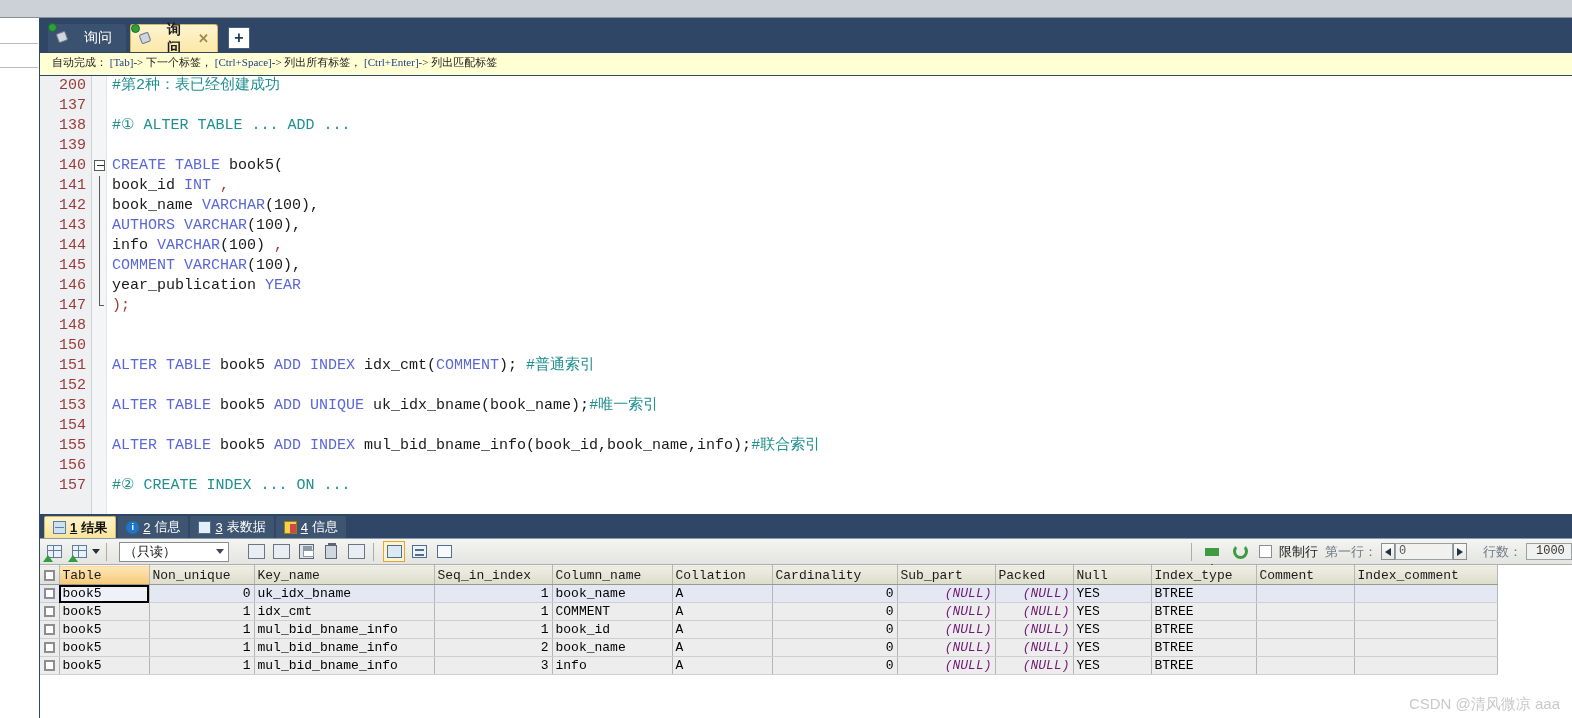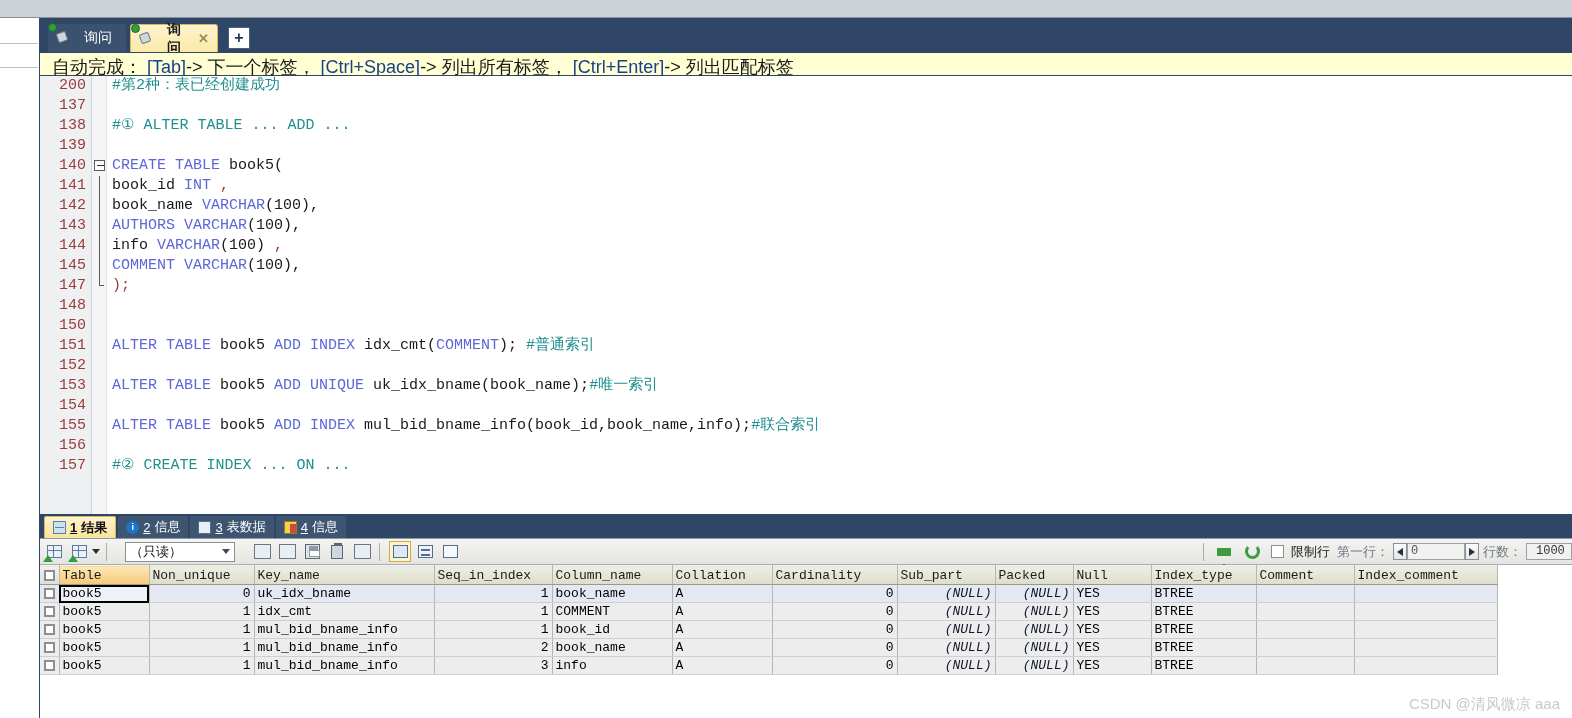--- a/index.html
+++ b/index.html
@@ -45,22 +45,22 @@
   .tab .closex { color:#9bb0c9; font-size:13px; margin-left:2px; }
   .tab.active .closex { color:#a08a4a; }
   .tab-add { position:absolute; left:188px; top:3px; width:22px; height:22px;
      display:flex; align-items:center; justify-content:center;
      background:#ffffff; border:1px solid #46617f; color:#1b3a5c;
      font-size:16px; font-weight:bold; line-height:1; }
 
   
   .hint-bar { position:absolute; left:0; top:34px; width:100%; height:24px;
      background:#ffffd3; border-top:1px solid #2f4666; border-bottom:1px solid #2f4666;
-     font-size:18px; color:#1a1a1a; padding:2px 0 14px 12px; white-space:nowrap;
-     font-family:Liberation Sans, sans-serif; }
+     font-size:11px; color:#1a1a1a; padding:2px 0 14px 12px; white-space:nowrap;
+     font-family:Liberation Serif, serif; }
   .hint-bar .k { color:#1a3f8f; }
 
   
   .code-area { position:absolute; left:0; top:58px; width:1532px; height:438px;
      background:#ffffff; overflow:hidden; font-family:"Liberation Mono", monospace; }
   .gutter { position:absolute; left:0; top:0; width:52px; height:438px;
      background:#eef0f1; border-right:1px solid #cfd3d6; }
   .fold-col { position:absolute; left:52px; top:0; width:15px; height:438px;
      background:#f4f5f6; border-right:1px solid #e2e4e6; }
   .codelines { position:absolute; left:0; top:0; width:1532px; }
@@ -107,21 +107,21 @@
   .tbtn { width:22px; height:21px; margin-left:3px; position:relative;
      display:flex; align-items:center; justify-content:center; cursor:default; }
   .tbtn .g { width:15px; height:13px; background:#eaf1f8; border:1px solid #5e7c9c; position:relative; }
   .tbtn .g:before{ content:""; position:absolute; left:0; top:4px; right:0; height:1px; background:#5e7c9c; }
   .tbtn .g:after { content:""; position:absolute; left:5px; top:0; bottom:0; width:1px; background:#5e7c9c; }
   .tbtn .plusdot{ position:absolute; left:0px; bottom:0px; width:0;height:0;
      border-left:5px solid transparent;border-right:5px solid transparent;border-bottom:7px solid #2f9e3d; }
   .caret { width:0;height:0; border-left:4px solid transparent;border-right:4px solid transparent;
      border-top:5px solid #22313f; margin-left:2px; }
   .tsep { width:1px; height:18px; background:#a9aeb5; margin:0 6px; }
-  .ro-select { width:110px; height:20px; margin-left:12px; background:#ffffff;
+  .ro-select { width:110px; height:20px; margin-left:6px; background:#ffffff;
      border:1px solid #8a8f96; font-size:13px; display:flex; align-items:center;
      justify-content:space-between; padding:0 4px; color:#111; }
   .ro-select .chev { width:0;height:0; border-left:4px solid transparent;border-right:4px solid transparent;
      border-top:5px solid #3a4a5a; }
   .icon-generic { width:17px;height:15px; border:1px solid #6b7682; background:#e9eef4; position:relative; }
   .icon-save { width:15px;height:15px; background:#dfe4ea; border:1px solid #5b6672; position:relative; }
   .icon-save:before{content:"";position:absolute;left:3px;top:1px;width:9px;height:5px;background:#8e99a6;}
   .icon-save:after {content:"";position:absolute;left:3px;bottom:1px;width:9px;height:5px;background:#ffffff;border:1px solid #8e99a6;}
   .icon-trash { width:12px;height:14px; background:#cfd6de; border:1px solid #5b6672; position:relative; }
   .icon-trash:before{content:"";position:absolute;left:2px;top:-3px;width:8px;height:2px;background:#5b6672;}
@@ -163,21 +163,21 @@
      font-weight:normal; text-align:left; border-bottom:1px solid #9a9a8c;
      border-top:1px solid #f6f6ef; height:19px; }
   table.grid th.sorted { background:linear-gradient(#fde7b6,#f7c97a);margin-left:40px; }
   table.grid th.cbcol, table.grid td.cbcol { background:linear-gradient(#f1f1ea,#dededa);
      width:19px; text-align:center; padding:0; }
   table.grid tr.alt td { background:#ededed; }
   table.grid tr.sel td { background:#e3e8f3; }
   .cb { width:11px;height:11px;background:#ffffff;border:2px solid #8e8e8e;
      display:inline-block; vertical-align:middle; }
   td.num-cell { text-align:right; }
-  td.nullv { text-align:right; font-style:italic; color:#0f172a; }
+  td.nullv { text-align:right; font-style:italic; color:#701a75; }
   td.focus-cell { outline:2px solid #000000; outline-offset:-2px; background:#eef1f8 !important; }
 
   .watermark { position:absolute; right:12px; bottom:4px; font-size:15px; color:#c9c9c9;
      font-family:"Liberation Sans", sans-serif; }
 </style>
 </head>
 <body>
 
 <div id="app">
 
@@ -217,20 +217,21 @@
           <div class="cl"><span class="ln">200</span><span class="txt"><span class="cmt">#第2种：表已经创建成功</span></span></div>
           <div class="cl"><span class="ln">137</span><span class="txt"></span></div>
           <div class="cl"><span class="ln">138</span><span class="txt"><span class="cmt">#① ALTER TABLE ... ADD ...</span></span></div>
           <div class="cl"><span class="ln">139</span><span class="txt"></span></div>
           <div class="cl"><span class="ln">140</span><span class="foldbox"></span><span class="txt"><span class="kw">CREATE TABLE </span><span class="num">book5(</span></span></div>
           <div class="cl"><span class="ln">141</span><span class="foldline"></span><span class="txt"><span class="num">book_id </span><span class="kw">INT </span><span class="punc">,</span></span></div>
           <div class="cl"><span class="ln">142</span><span class="foldline"></span><span class="txt"><span class="num">book_name </span><span class="kw">VARCHAR</span><span class="num">(100),</span></span></div>
           <div class="cl"><span class="ln">143</span><span class="foldline"></span><span class="txt"><span class="kw">AUTHORS </span><span class="kw">VARCHAR</span><span class="num">(100),</span></span></div>
           <div class="cl"><span class="ln">144</span><span class="foldline"></span><span class="txt"><span class="num">info </span><span class="kw">VARCHAR</span><span class="num">(100) </span><span class="punc">,</span></span></div>
           <div class="cl"><span class="ln">145</span><span class="foldline"></span><span class="txt"><span class="kw">COMMENT </span><span class="kw">VARCHAR</span><span class="num">(100),</span></span></div>
+          <div class="cl"><span class="ln">146</span><span class="foldline"></span><span class="txt"><span class="num">year_publication </span><span class="kw">YEAR</span></span></div>
           <div class="cl"><span class="ln">147</span><span class="foldend"></span><span class="txt"><span class="punc">);</span></span></div>
           <div class="cl"><span class="ln">148</span><span class="txt"></span></div>
           <div class="cl"><span class="ln">150</span><span class="txt"></span></div>
           <div class="cl"><span class="ln">151</span><span class="txt"><span class="kw">ALTER TABLE </span><span class="num">book5 </span><span class="kw">ADD INDEX </span><span class="num">idx_cmt(</span><span class="kw">COMMENT</span><span class="num">); </span><span class="cmt">#普通索引</span></span></div>
           <div class="cl"><span class="ln">152</span><span class="txt"></span></div>
           <div class="cl"><span class="ln">153</span><span class="txt"><span class="kw">ALTER TABLE </span><span class="num">book5 </span><span class="kw">ADD UNIQUE </span><span class="num">uk_idx_bname(book_name);</span><span class="cmt">#唯一索引</span></span></div>
           <div class="cl"><span class="ln">154</span><span class="txt"></span></div>
           <div class="cl"><span class="ln">155</span><span class="txt"><span class="kw">ALTER TABLE </span><span class="num">book5 </span><span class="kw">ADD INDEX </span><span class="num">mul_bid_bname_info(book_id,book_name,info);</span><span class="cmt">#联合索引</span></span></div>
           <div class="cl"><span class="ln">156</span><span class="txt"></span></div>
           <div class="cl"><span class="ln">157</span><span class="txt"><span class="cmt">#② CREATE INDEX ... ON ...</span></span></div>
@@ -319,21 +320,21 @@
       <span class="lbl-dim" style="margin-left:7px">第一行：</span>
       <span class="spin" style="margin-left:4px">
         <span class="spin-arrow">
             <span class="tri-l"></span>
           </span>
         <span class="spin-input">0</span>
         <span class="spin-arrow">
             <span class="tri-r"></span>
           </span>
       </span>
-      <span class="lbl-dim" style="margin-left:4px">行数：</span>
+      <span class="lbl-dim" style="margin-left:16px">行数：</span>
       <span class="rowcnt-input" style="margin-left:4px">1000</span>
     </div>
 
     <div class="grid-wrap">
       <table class="grid" id="result-grid">
         <colgroup id="grid-cols">
             <col style="width: 19px;">
             <col style="width: 90px;">
             <col style="width: 105px;">
             <col style="width: 180px;">

